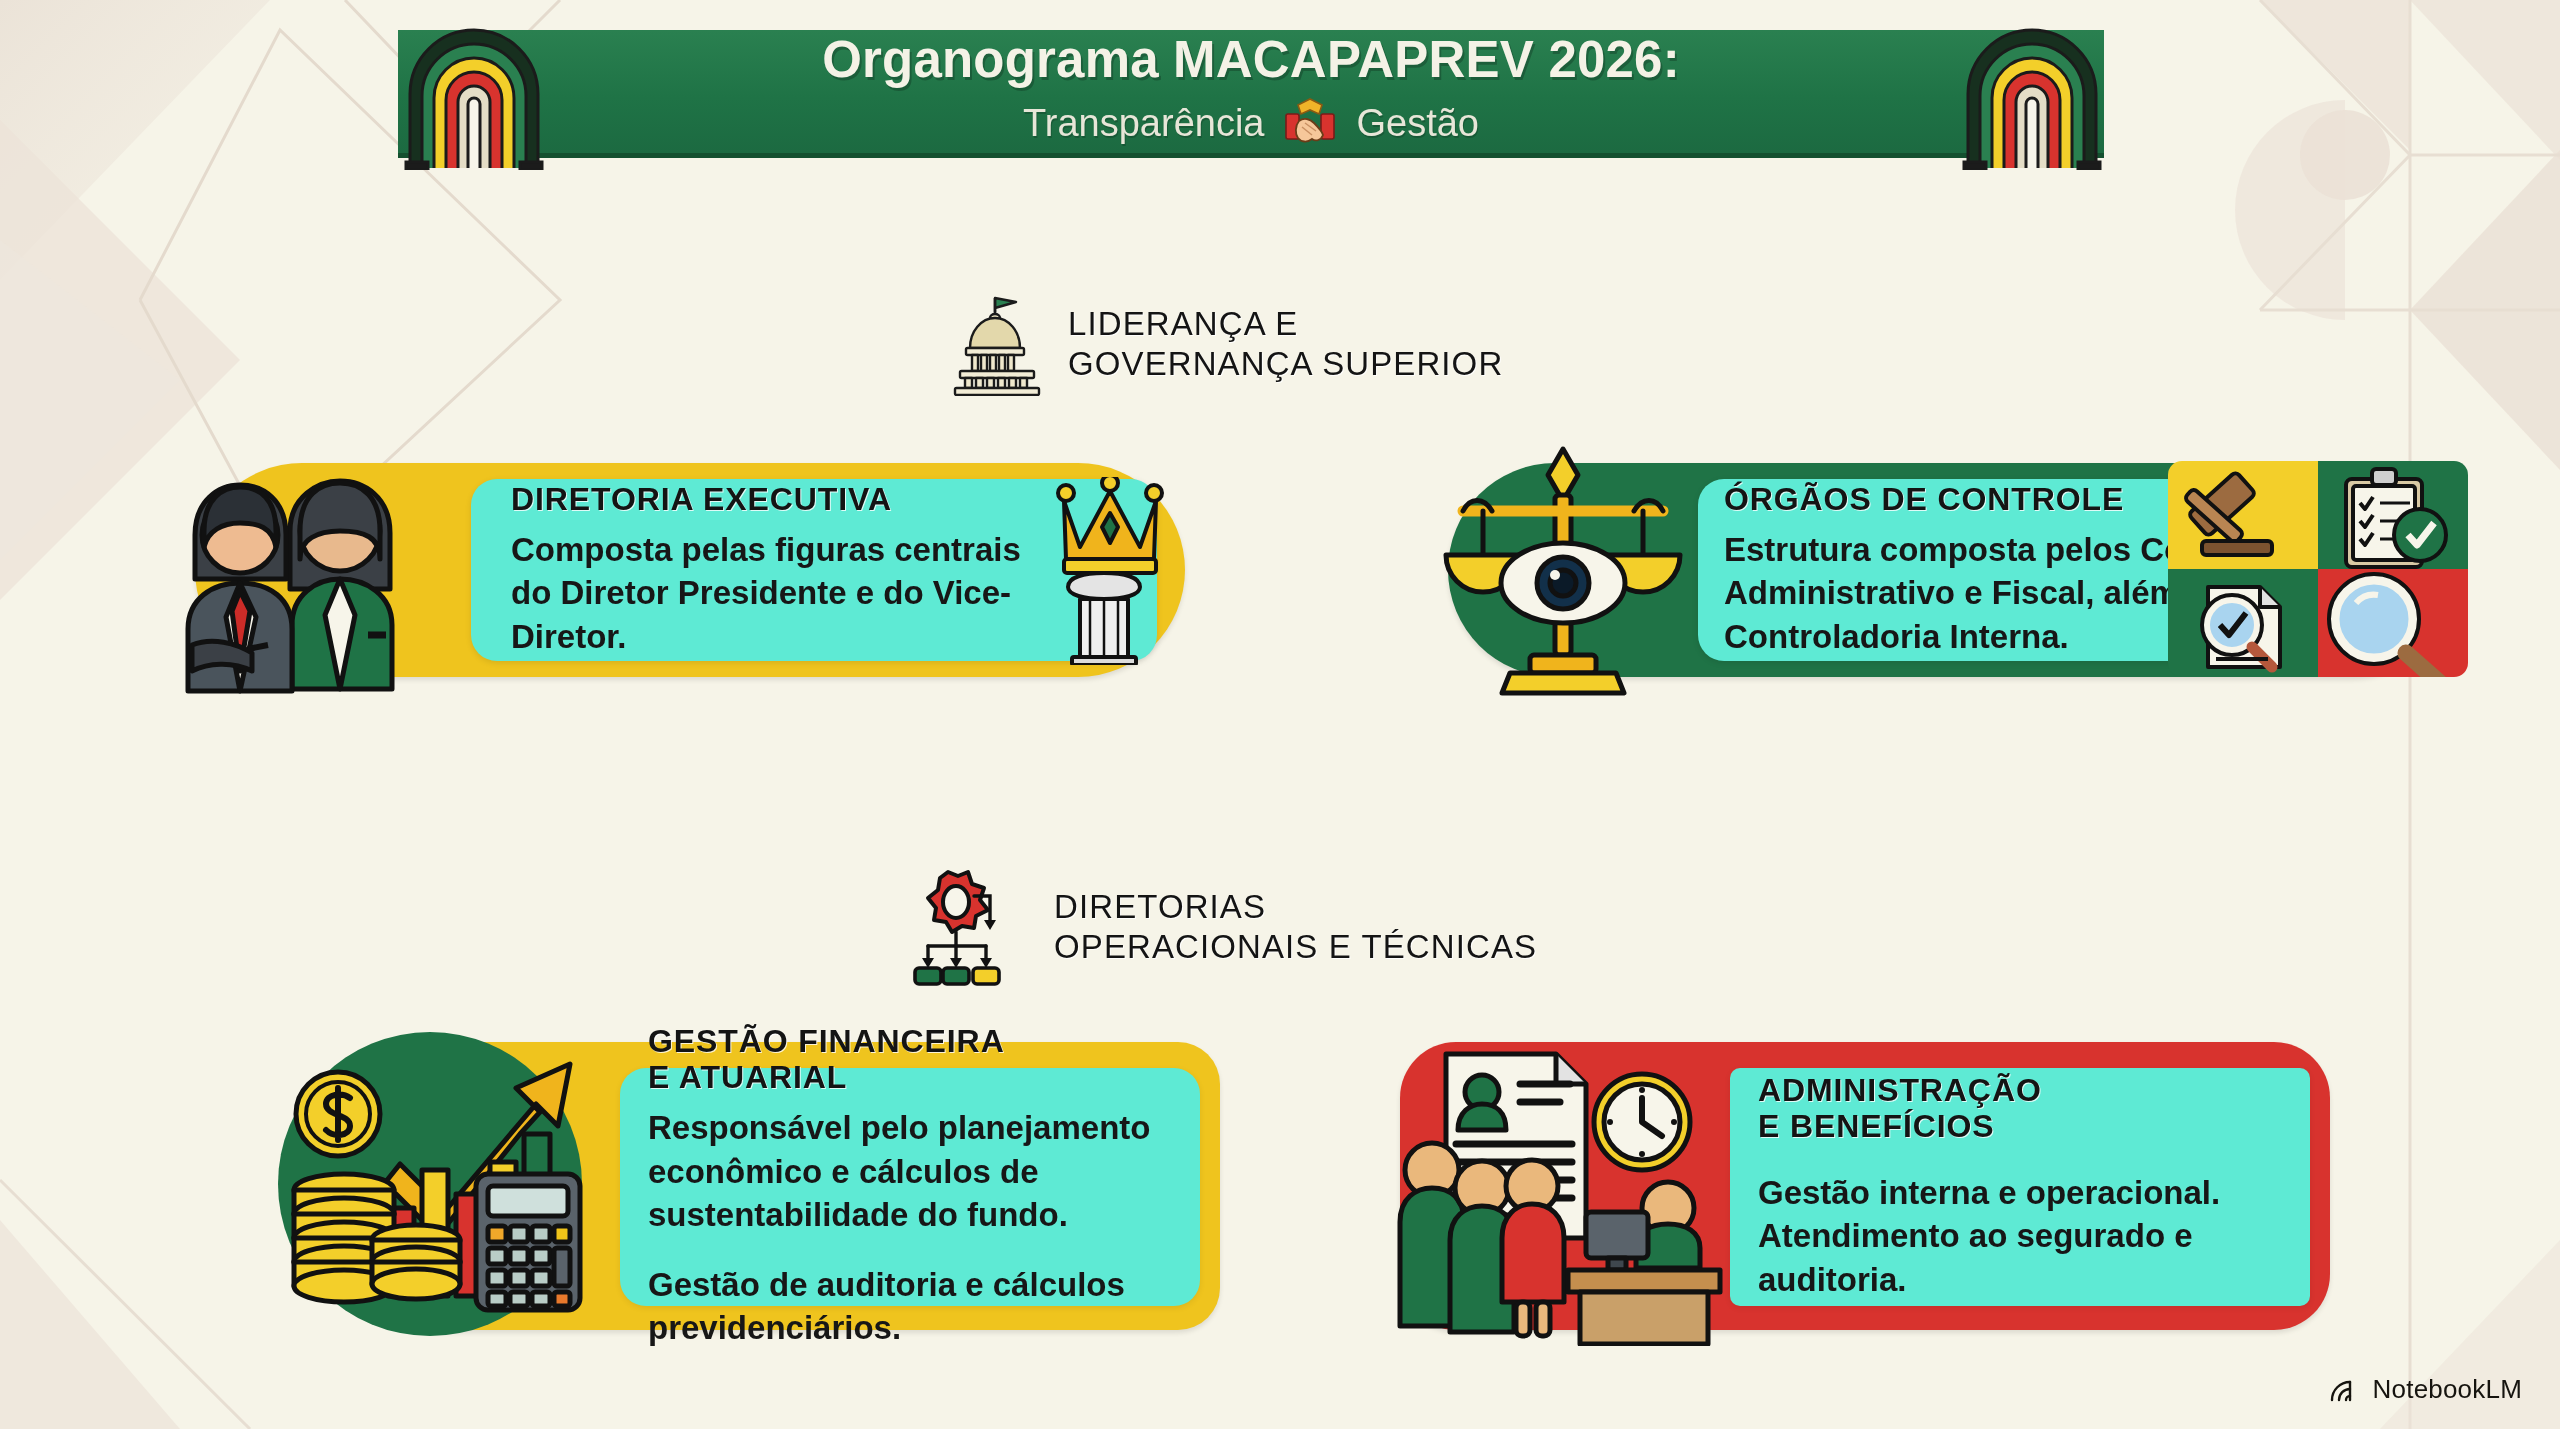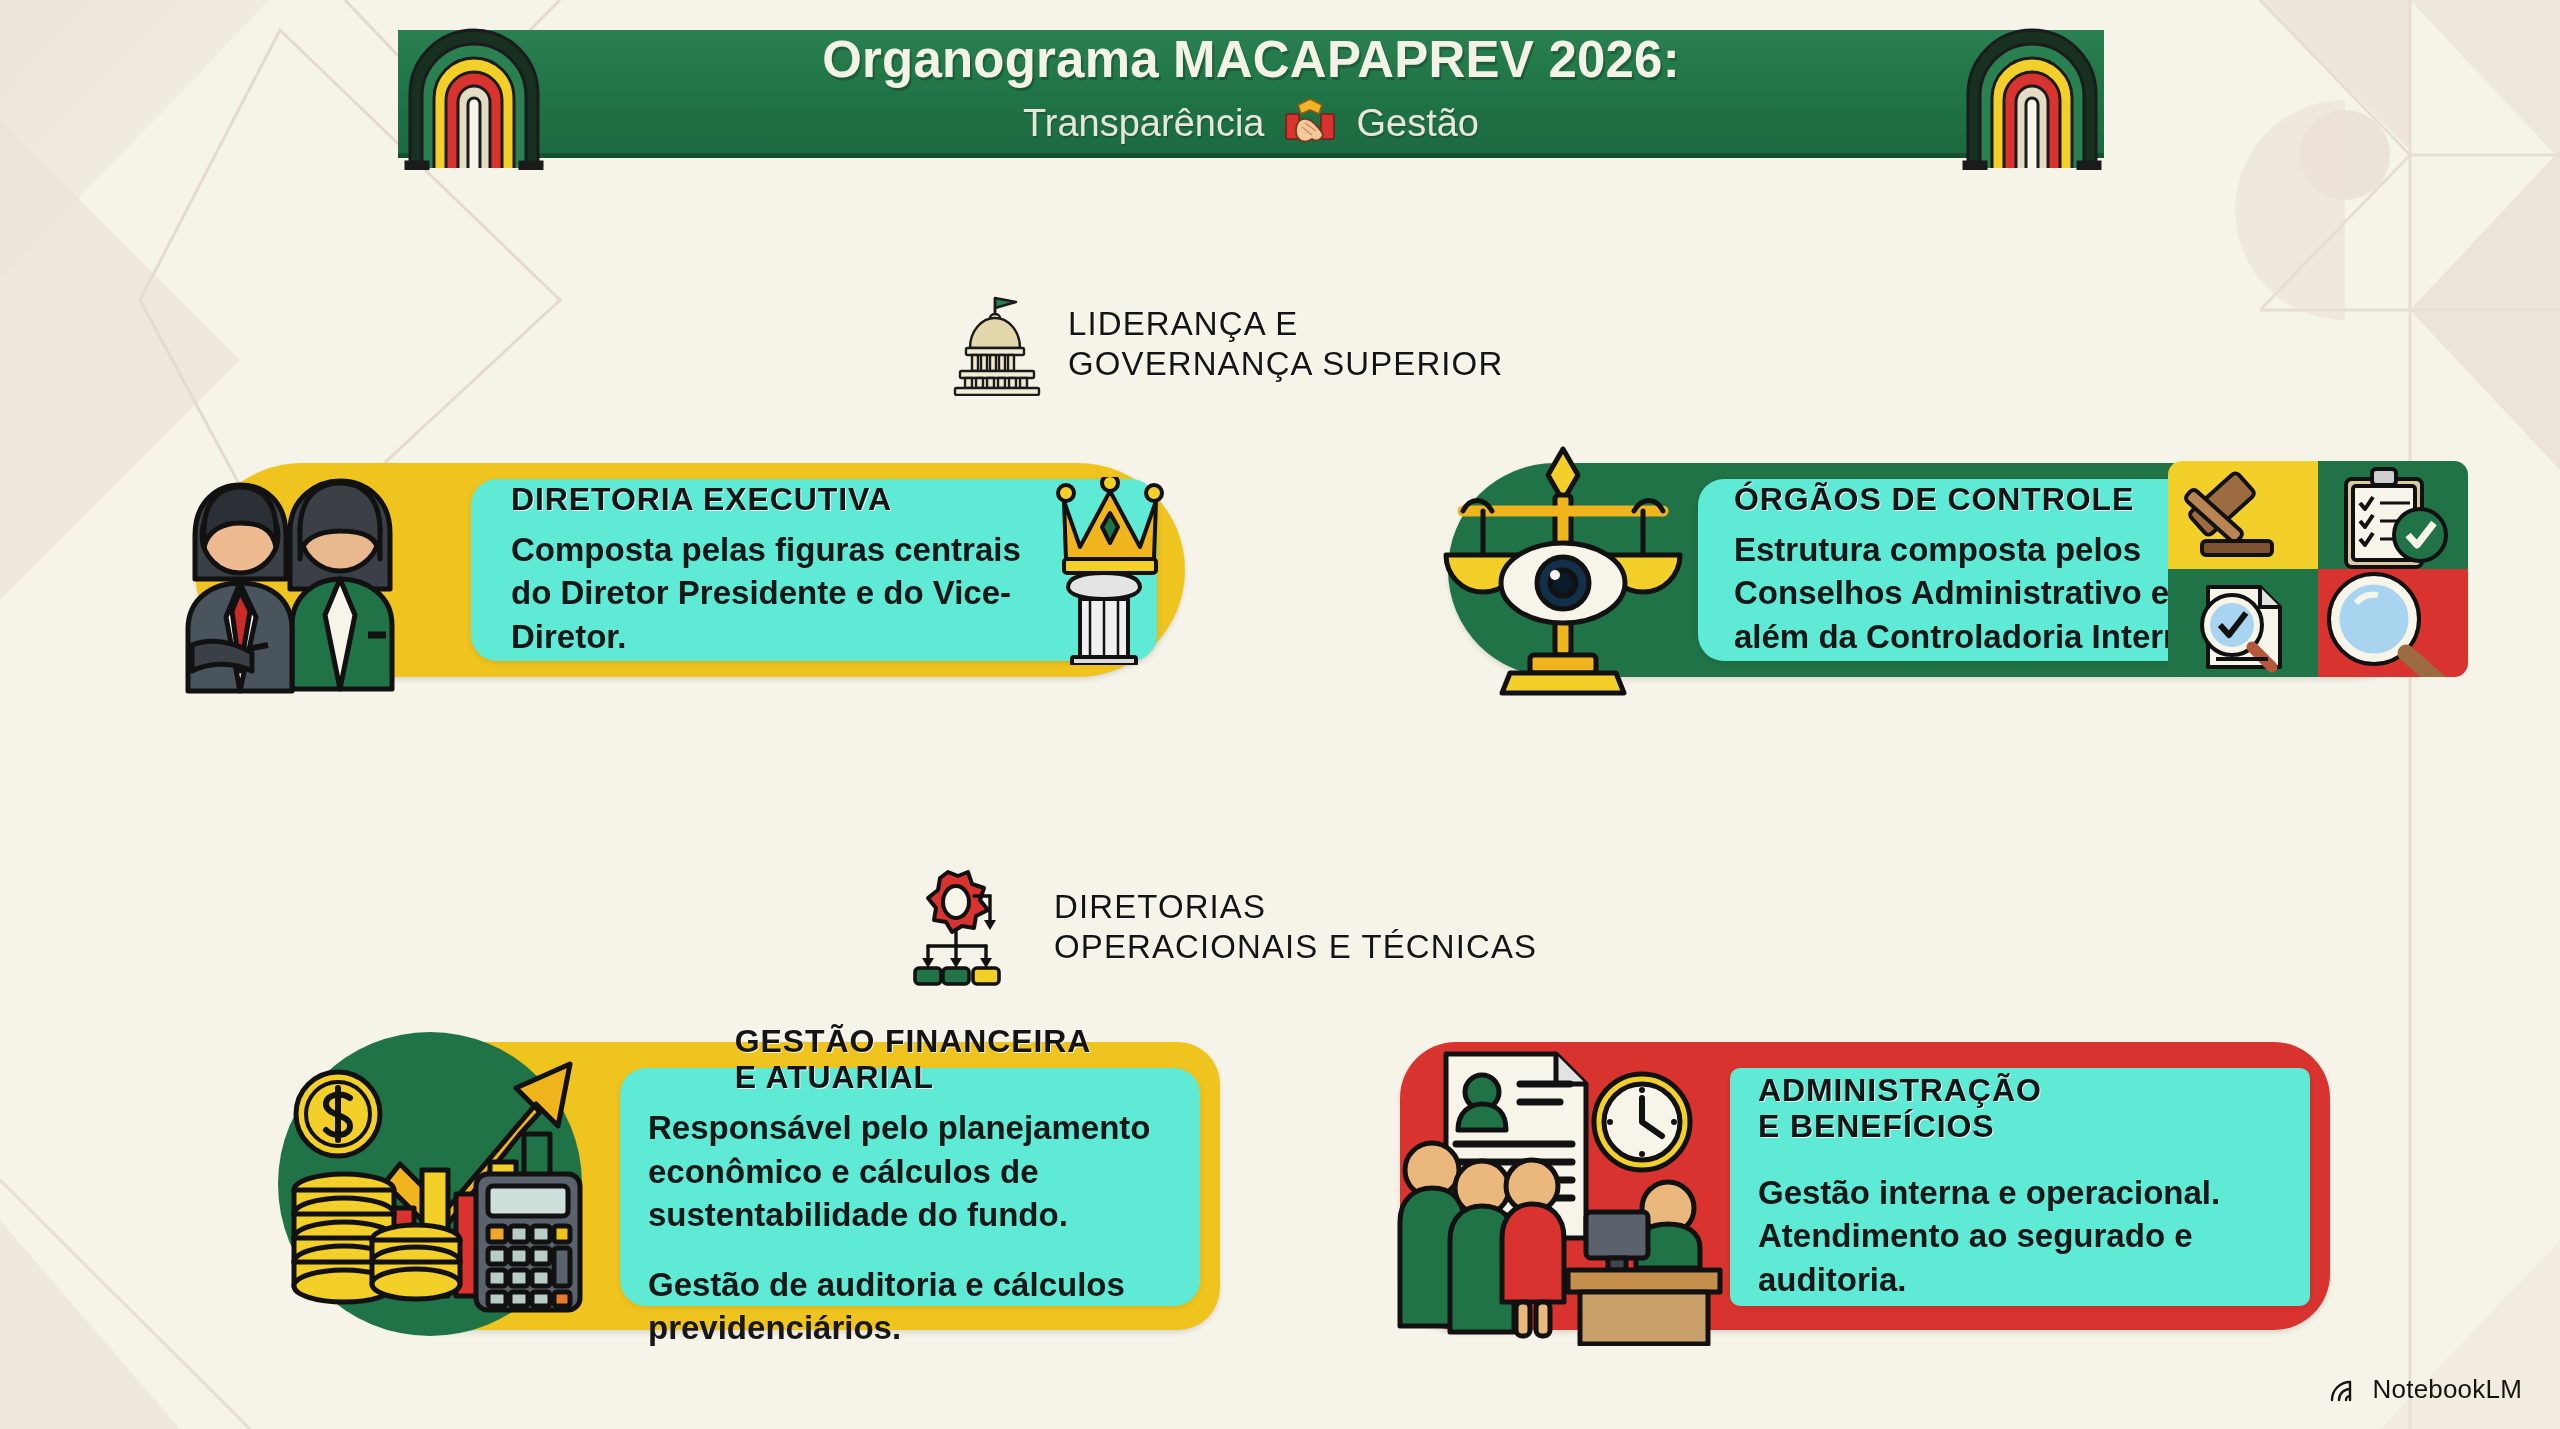--- a/index.html
+++ b/index.html
@@ -156,36 +156,35 @@
 
   
   #card-orgaos-controle { left: 1448px; top: 455px; width: 1030px; height: 232px; }
   #card-orgaos-controle .card-blob {
     left: 0; top: 8px; width: 1010px; height: 214px;
     background: #1f7346; border-radius: 110px;
     box-shadow: 0 3px 5px rgba(0,0,0,0.10);
   }
   #card-orgaos-controle .card-panel {
     left: 250px; top: 24px; width: 650px; height: 182px;
-    border-radius: 26px; padding: 0 30px 0 36px;
+    border-radius: 26px; padding: 0 30px 0 26px;
     box-shadow: 0 2px 6px rgba(0,0,0,0.10);
   }
 
   
   #card-gestao-financeira { left: 290px; top: 1030px; width: 930px; height: 310px; }
   #card-gestao-financeira .card-blob {
     left: 100px; top: 12px; width: 830px; height: 288px;
     background: #efc41e; border-radius: 42px;
     box-shadow: 0 3px 5px rgba(0,0,0,0.10);
   }
   #card-gestao-financeira .card-panel {
     left: 330px; top: 38px; width: 580px; height: 238px;
     border-radius: 26px; padding: 0 22px 0 28px;
     box-shadow: 0 2px 6px rgba(0,0,0,0.08);
-    align-items: center;
   }
 
   
   #card-administracao-beneficios { left: 1400px; top: 1030px; width: 930px; height: 310px; }
   #card-administracao-beneficios .card-blob {
     left: 0; top: 12px; width: 930px; height: 288px;
     background: #d8332e; border-radius: 56px;
     box-shadow: 0 3px 5px rgba(0,0,0,0.10);
   }
   #card-administracao-beneficios .card-panel {

